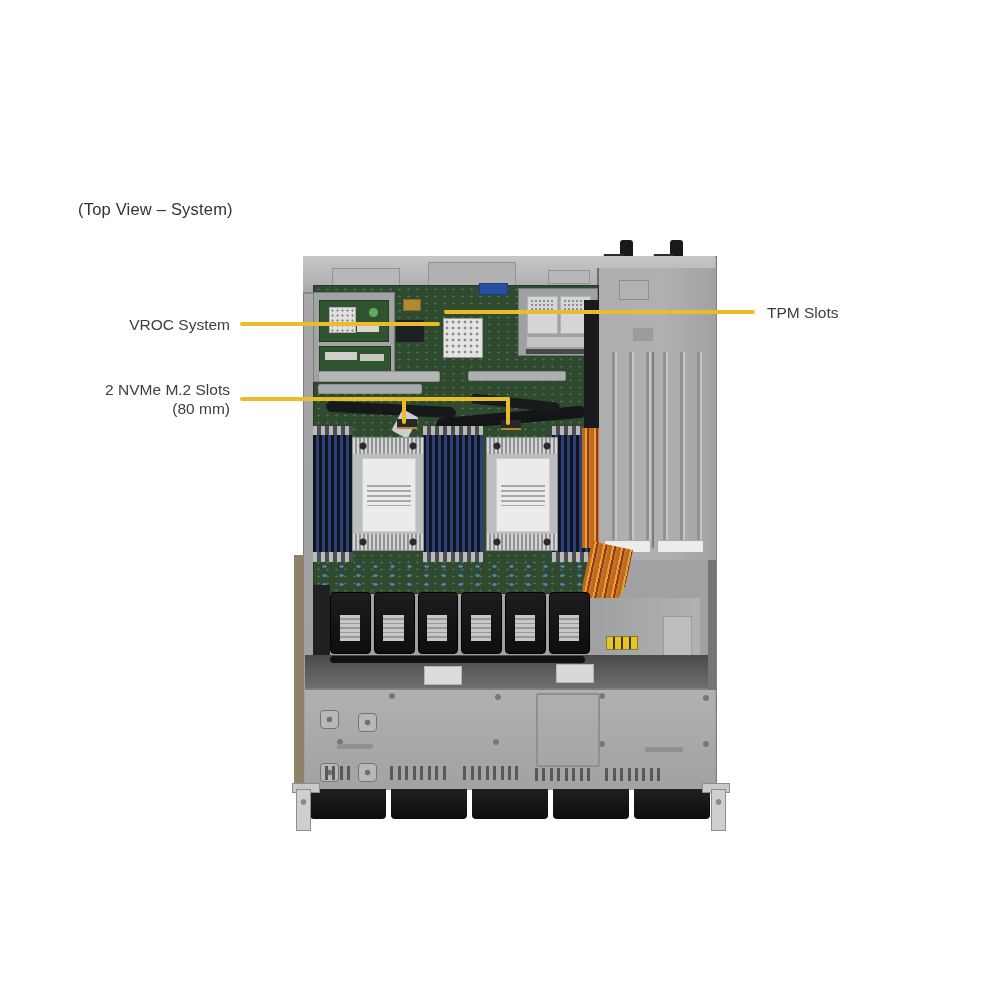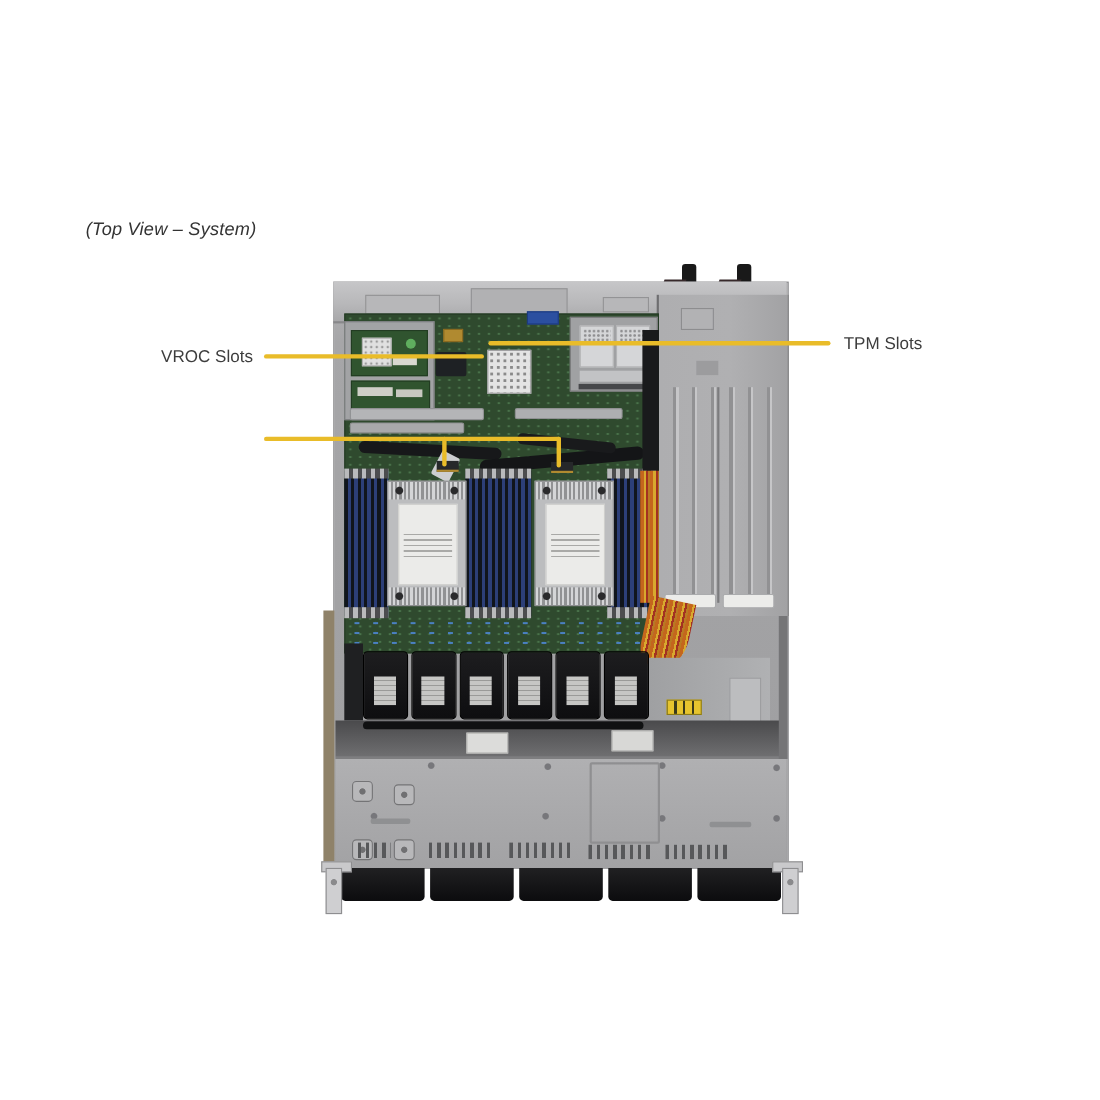--- a/index.html
+++ b/index.html
@@ -4,21 +4,21 @@
 <style>
   html,body{margin:0;padding:0;background:#fff;}
   #canvas{
     position:relative;width:1000px;height:1000px;overflow:hidden;
     background:var(--background,#fff);
     font-family:"Liberation Sans", sans-serif;
   }
   .abs{position:absolute;}
   
   .caption{
-    left:78px;top:200px;font-size:16.5px;font-style:italic;
+    left:78px;top:200px;font-size:16.5px;
     color:#333;letter-spacing:.2px;
   }
   .co-label{
     font-size:15.5px;color:var(--label-text,#3d3d3d);line-height:19px;
   }
   .co-line{background:var(--callout-line,#e9bc29);border-radius:2px;}
   #vroc-label{left:95px;top:315px;width:135px;text-align:right;}
   #vroc-line{left:240px;top:322px;width:200px;height:4px;}
   #tpm-label{left:767px;top:303px;}
   #tpm-line{left:444px;top:310px;width:311px;height:4px;}
@@ -311,21 +311,25 @@
     <div class="drive"></div>
     <div class="drive"></div>
     <div class="drive"></div>
     <div class="drive"></div>
   </div>
   <div class="abs ear-lip" id="ear-left-lip"></div>
   <div class="abs ear-plate" id="ear-left-plate"></div>
   <div class="abs ear-lip" id="ear-right-lip"></div>
   <div class="abs ear-plate" id="ear-right-plate"></div>
 
-  <div class="abs co-label" id="vroc-label">VROC Slots</div>
+  <div class="abs co-label" id="vroc-label">VROC System</div>
   <div class="abs co-line" id="vroc-line"></div>
   <div class="abs co-label" id="tpm-label">TPM Slots</div>
   <div class="abs co-line" id="tpm-line"></div>
+  <div class="abs co-label" id="nvme-label">
+    <div>2 NVMe M.2 Slots</div>
+    <div>(80 mm)</div>
+  </div>
   <div class="abs co-line" id="nvme-line-h"></div>
   <div class="abs co-line" id="nvme-line-v1"></div>
   <div class="abs co-line" id="nvme-line-v2"></div>
 
 </div>
 
 </body></html>

